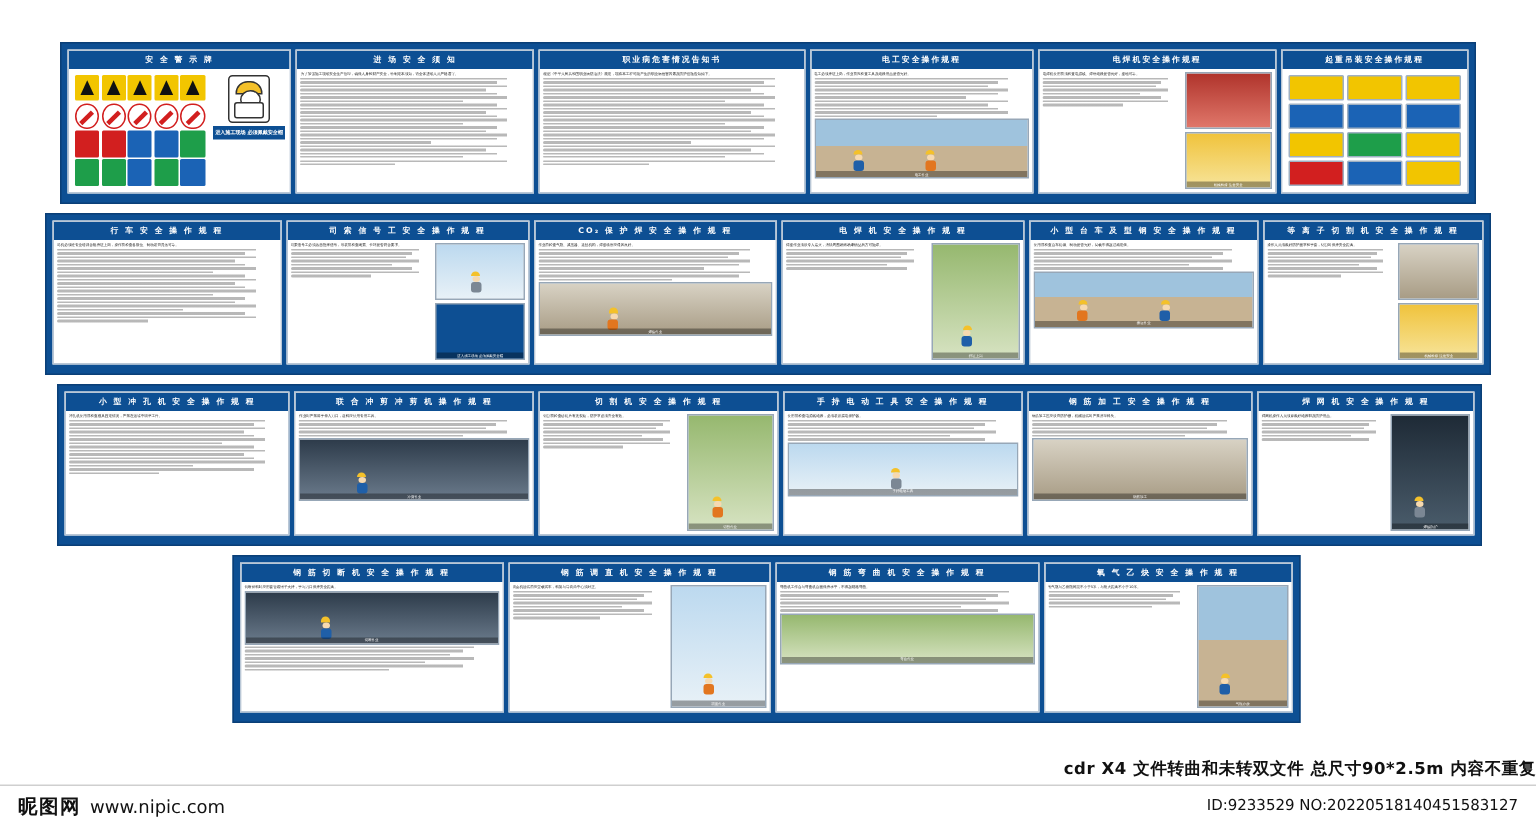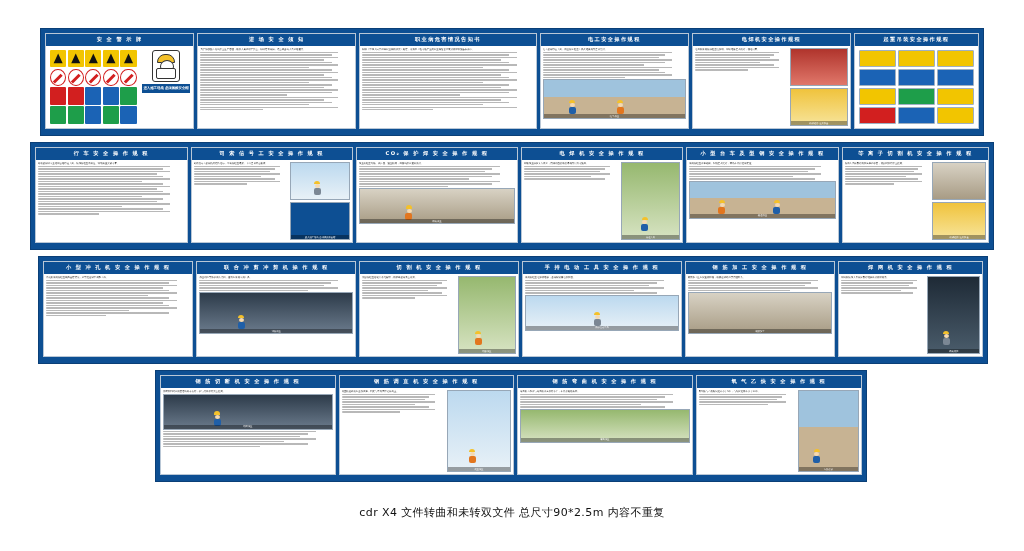--- a/index.html
+++ b/index.html
@@ -151,21 +151,21 @@
   }
   .gp{border-radius:1px;background:#e8eef5;border:.6px solid #9fb0c2;}
   .gp.y{background:#f2c500}
   .gp.b{background:#1b63b5}
   .gp.g{background:#1e9e4a}
   .gp.r{background:#d21f1f}
 
   
   .footer-note{
     position:absolute;left:0;right:0;top:505px;
-    text-align:center;font-size:11px;color:#111;font-weight:normal;
+    text-align:right;font-size:11px;color:#111;font-weight:bold;
     letter-spacing:.4px;
   }
   .footer-bar{
     position:absolute;left:0;right:0;top:523px;height:28px;
     border-top:1px solid #cfcfcf;
     display:flex;align-items:center;justify-content:space-between;
     padding:0 12px;box-sizing:border-box;background:#fff;
   }
   .brand{display:flex;align-items:baseline;gap:6px;}
   .brand .cn{font-size:13px;color:#111;font-weight:bold;letter-spacing:1px}
@@ -754,14 +754,21 @@
               </div>
             <div class="cap">气瓶存放</div>
           </div>
         </div>
       </div>
     </div>
   </div>
 
   <div class="footer-note">cdr X4  文件转曲和未转双文件  总尺寸90*2.5m 内容不重复</div>
 
+  <div class="footer-bar">
+    <div class="brand">
+      <span class="cn">昵图网</span>
+      <span class="url">www.nipic.com</span>
+    </div>
+    <div class="meta">ID:9233529 NO:20220518140451583127</div>
+  </div>
 
 </div>
 
 </body></html>

